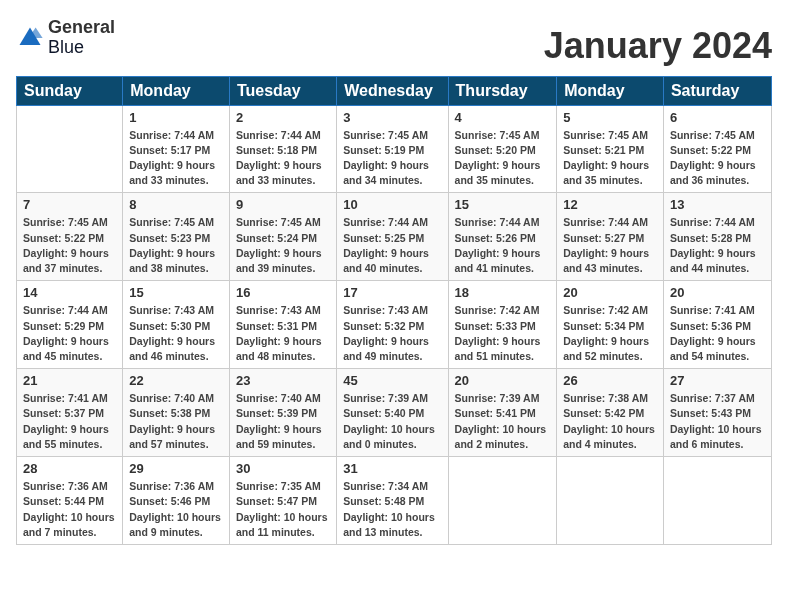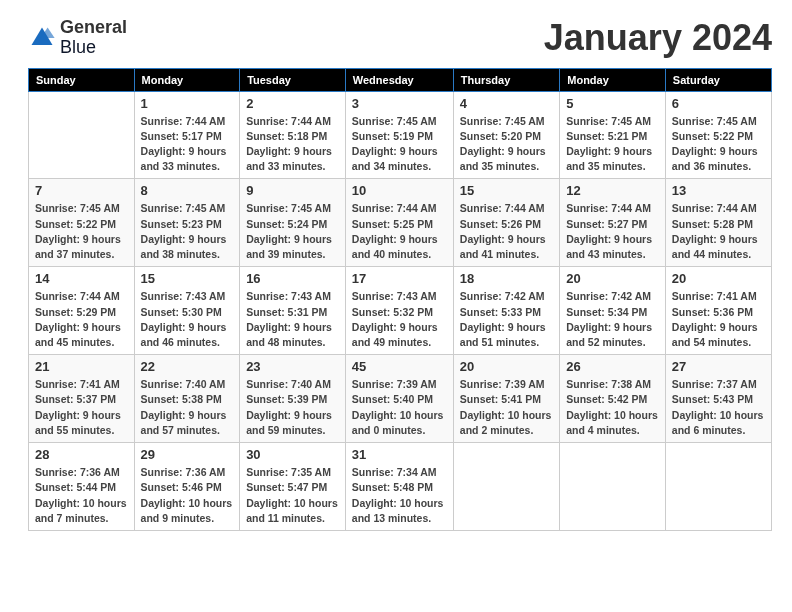--- a/index.html
+++ b/index.html
@@ -7,21 +7,21 @@
       font-family: Arial, sans-serif;
       background: #fff;
       width: 792px;
       min-height: 612px;
       padding: 0;
     }
     .page {
       width: 792px;
       min-height: 612px;
       background: #fff;
-      padding: 18px 20px 18px 28px;
+      padding: 18px 20px 18px 16px;
     }
     .header {
       display: flex;
       justify-content: space-between;
       align-items: flex-start;
       margin-bottom: 10px;
     }
     .logo {
       display: flex;
       align-items: center;
@@ -40,43 +40,44 @@
       font-size: 18px;
       font-weight: normal;
       color: #0f172a;
     }
     .logo-icon {
       width: 28px;
       height: 28px;
       margin-right: 4px;
     }
     .title-block {
+      margin-top: 8px;
     }
     .month-title {
       font-size: 36px;
       font-weight: bold;
       color: #333;
       line-height: 1.1;
     }
     .location-title {
       font-size: 16px;
       color: #555;
       margin-top: 2px;
     }
     .calendar-table {
       width: 100%;
       border-collapse: collapse;
       font-size: 11px;
     }
     .calendar-table thead th {
-      background-color: #000000;
+      background-color: #0c4a6e;
       color: #fff;
       text-align: left;
       padding: 5px 7px;
-      font-size: 11px;
+      font-size: 16px;
       font-weight: bold;
       border: 1px solid #2979c5;
     }
     .calendar-table tbody td {
       border: 1px solid #ccc;
       vertical-align: top;
       padding: 4px 6px;
       width: 113px;
       min-height: 80px;
       background: #fff;

